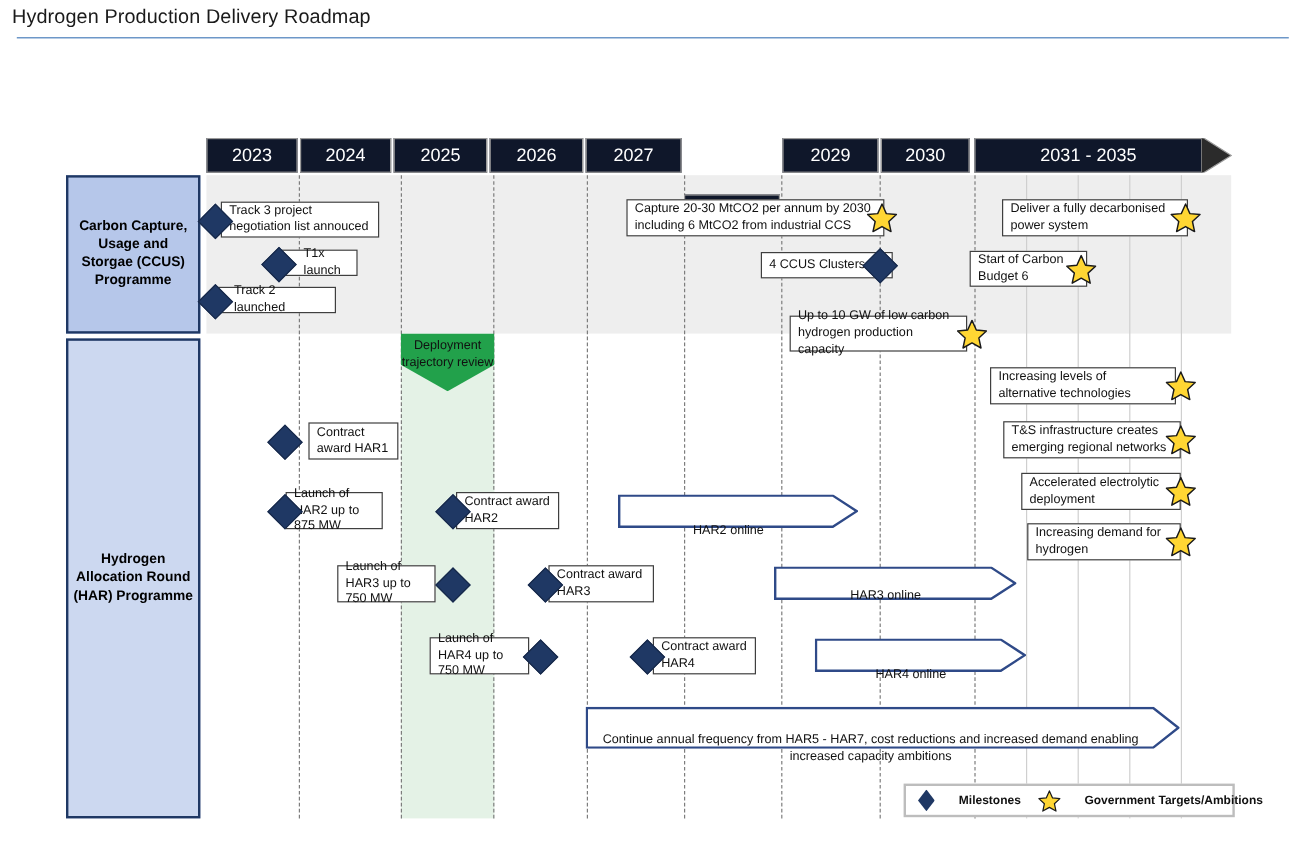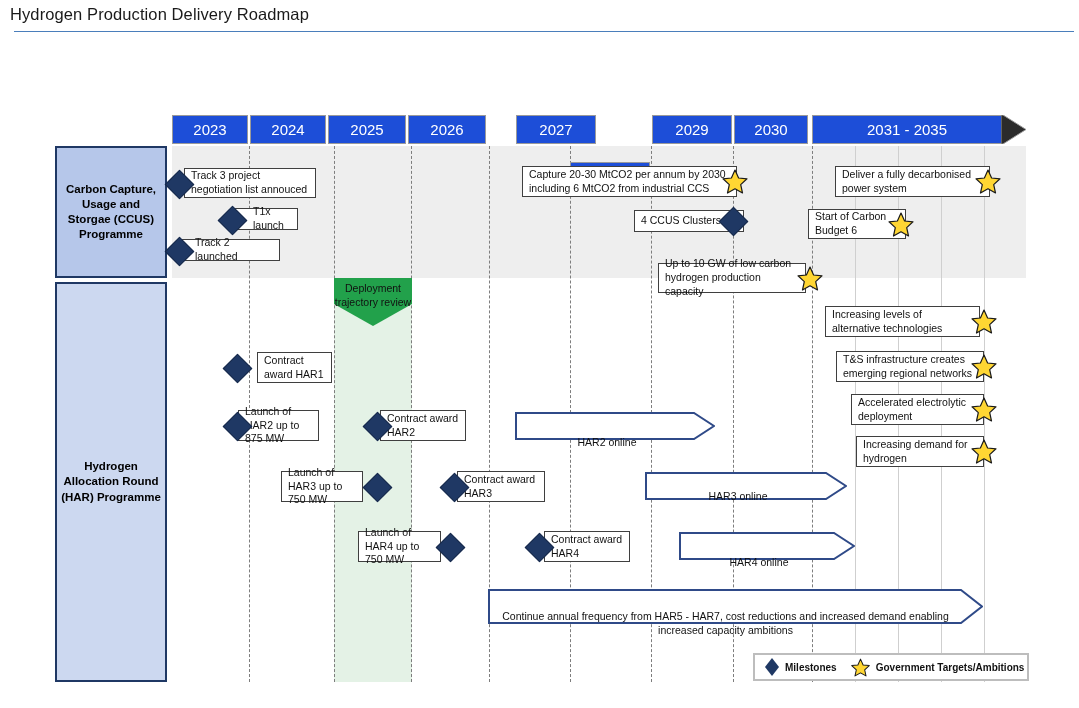--- a/index.html
+++ b/index.html
@@ -18,21 +18,21 @@
     font-size:16.5px;color:#1a1a1a;letter-spacing:.1px;white-space:nowrap;
   }
   .title-rule{position:absolute;left:14px;top:31px;width:1060px;height:1px;background:#4a7ebb;}
 
   
   .canvas{position:absolute;left:0;top:0;width:1079px;height:708px;}
 
   
   .yr{
     position:absolute;top:115px;height:29px;
-    background:#1d4ed8;border:1px solid #9a9a9a;
+    background:#0f172a;border:1px solid #9a9a9a;
     color:#ffffff;font-size:15px;font-weight:400;
     display:flex;align-items:center;justify-content:center;
     box-sizing:border-box;
   }
   .yr-arrow{
     position:absolute;top:115px;height:29px;width:18px;
     overflow:hidden;
   }
   .yr-arrow svg{display:block;}
 
@@ -92,21 +92,21 @@
     position:absolute;left:0;top:4px;width:100%;
     text-align:center;font-size:10.5px;color:#111;line-height:1.32;
   }
 
   
   .legend{
     position:absolute;box-sizing:border-box;
     background:#ffffff;border:2px solid #bdbdbd;
     display:flex;align-items:center;gap:8px;padding:0 10px;
   }
-  .legend .li{display:flex;align-items:center;gap:6px;}
+  .legend .li{display:flex;align-items:center;gap:20px;}
   .legend .ltxt{font-size:10px;font-weight:bold;color:#111;white-space:nowrap;}
   .legend .ldia{width:14px;height:18px;background:#1f3864;
      clip-path:polygon(50% 0,100% 50%,50% 100%,0 50%);}
   .legend .lstar{width:19px;height:19px;}
 </style>
 </head>
 <body>
 
 <div id="root">
 
@@ -131,21 +131,21 @@
 
     <div class="gl-solid" style="left:855px;top:146px;height:536px;"></div>
     <div class="gl-solid" style="left:898px;top:146px;height:536px;"></div>
     <div class="gl-solid" style="left:941px;top:146px;height:536px;"></div>
     <div class="gl-solid" style="left:984px;top:146px;height:536px;"></div>
 
     <div class="yr" style="left:172px;width:76px;">2023</div>
     <div class="yr" style="left:250px;width:76px;">2024</div>
     <div class="yr" style="left:328px;width:78px;">2025</div>
     <div class="yr" style="left:408px;width:78px;">2026</div>
-    <div class="yr" style="left:488px;width:80px;margin-left:28px;">2027</div>
+    <div class="yr" style="left:488px;width:80px;">2027</div>
     <div class="yr" style="left:570px;width:80px;margin-top:47px;">2028</div>
     <div class="yr" style="left:652px;width:80px;">2029</div>
     <div class="yr" style="left:734px;width:74px;">2030</div>
     <div class="yr" style="left:812px;width:190px;">2031 - 2035</div>
     <div class="yr-arrow" style="left:1001px;width:26px;">
       <svg width="26" height="29" viewBox="0 0 26 29">
         <polygon points="0,0 2,0 25,14.5 2,29 0,29" fill="#2b2b2b" stroke="#9a9a9a" stroke-width="1"></polygon>
       </svg>
     </div>
 

